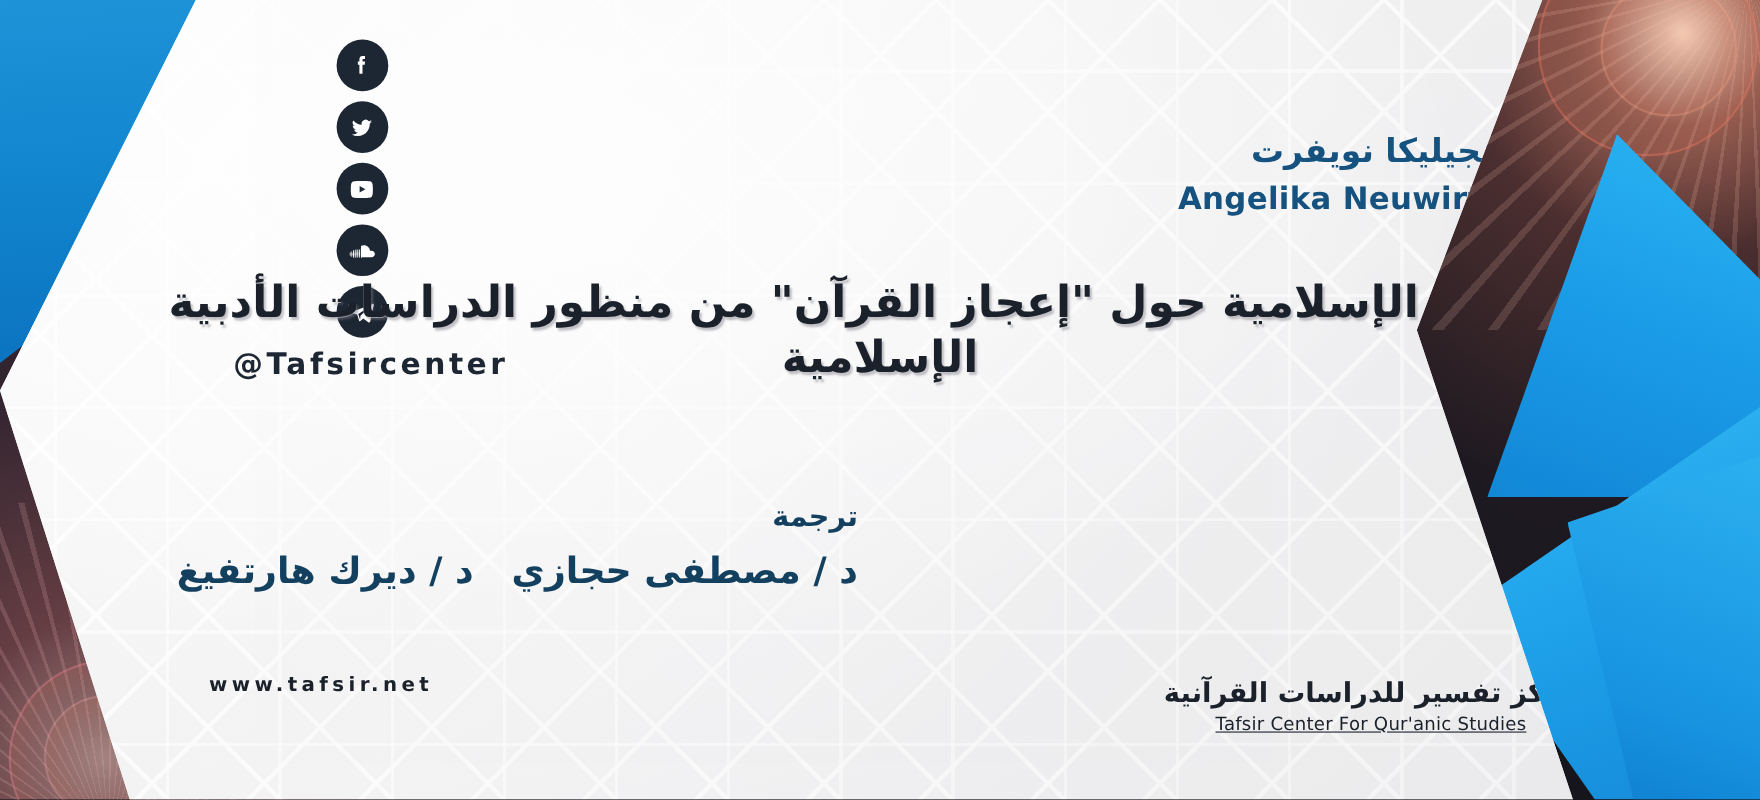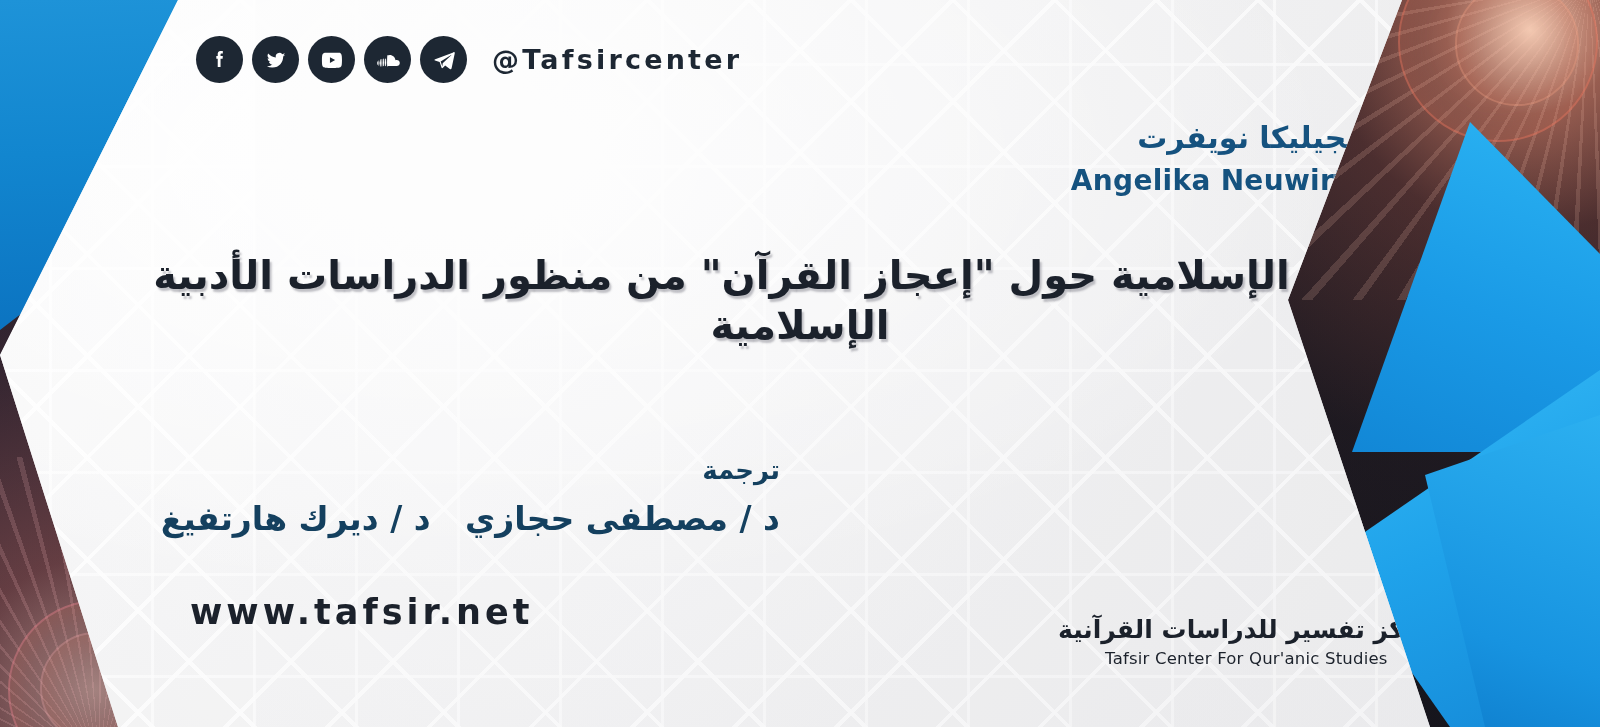--- a/index.html
+++ b/index.html
@@ -99,21 +99,21 @@
     background:
       radial-gradient(ellipse at 28% 22%, rgba(255,255,255,.85) 0%, rgba(255,255,255,0) 55%),
       linear-gradient(140deg, rgba(255,255,255,.55) 0%, rgba(235,235,237,.25) 50%, rgba(222,222,226,.45) 100%);
   }
 
   .content{position:absolute;inset:0;}
 
   
   .social-row{
     position:absolute;left:196px;top:36px;
-    display:flex;align-items:center;gap:9px;
+    display:flex;align-items:center;gap:9px;flex-direction:column;
   }
   .social-ic{
     width:47px;height:47px;border-radius:50%;
     background:#1d2733;
     display:flex;align-items:center;justify-content:center;
     flex:0 0 auto;
   }
   .social-ic svg{width:26px;height:26px;fill:#ffffff;}
   .handle{
     margin-left:16px;
@@ -174,22 +174,22 @@
   }
   .trans-names{
     margin-top:14px;
     color:#14405f;font-size:33px;font-weight:700;
     font-family:"DejaVu Sans","Liberation Sans",sans-serif;
     white-space:pre;
   }
 
   
   .site{
-    position:absolute;left:190px;top:592px;
-    color:#1b212b;font-size:35px;font-weight:700;
+    position:absolute;left:190px;top:612px;
+    color:#1b212b;font-size:18px;font-weight:700;
     letter-spacing:4px;
     font-family:"DejaVu Sans","Liberation Sans",sans-serif;
   }
 
   
   .logo{
     position:absolute;left:1010px;top:596px;
     display:flex;align-items:center;gap:14px;
     direction:rtl;
   }
@@ -197,20 +197,21 @@
   .logo-text{text-align:center;direction:rtl;margin-left:48px;}
   .logo-ar{
     color:#1b212b;font-size:25px;font-weight:700;
     font-family:"DejaVu Sans","Liberation Serif",serif;
     line-height:1.1;letter-spacing:-1px;
   }
   .logo-en{
     color:#1b212b;font-size:16.5px;font-weight:400;
     direction:ltr;margin-top:5px;letter-spacing:.2px;
     font-family:"DejaVu Sans","Liberation Sans",sans-serif;
+    text-decoration:underline;
   }
 </style>
 </head>
 <body>
 
 <div id="stage">
 
   <div class="bg-base"></div>
   <div class="rays rays-tr"></div>
   <div class="rays rays-bl"></div>

